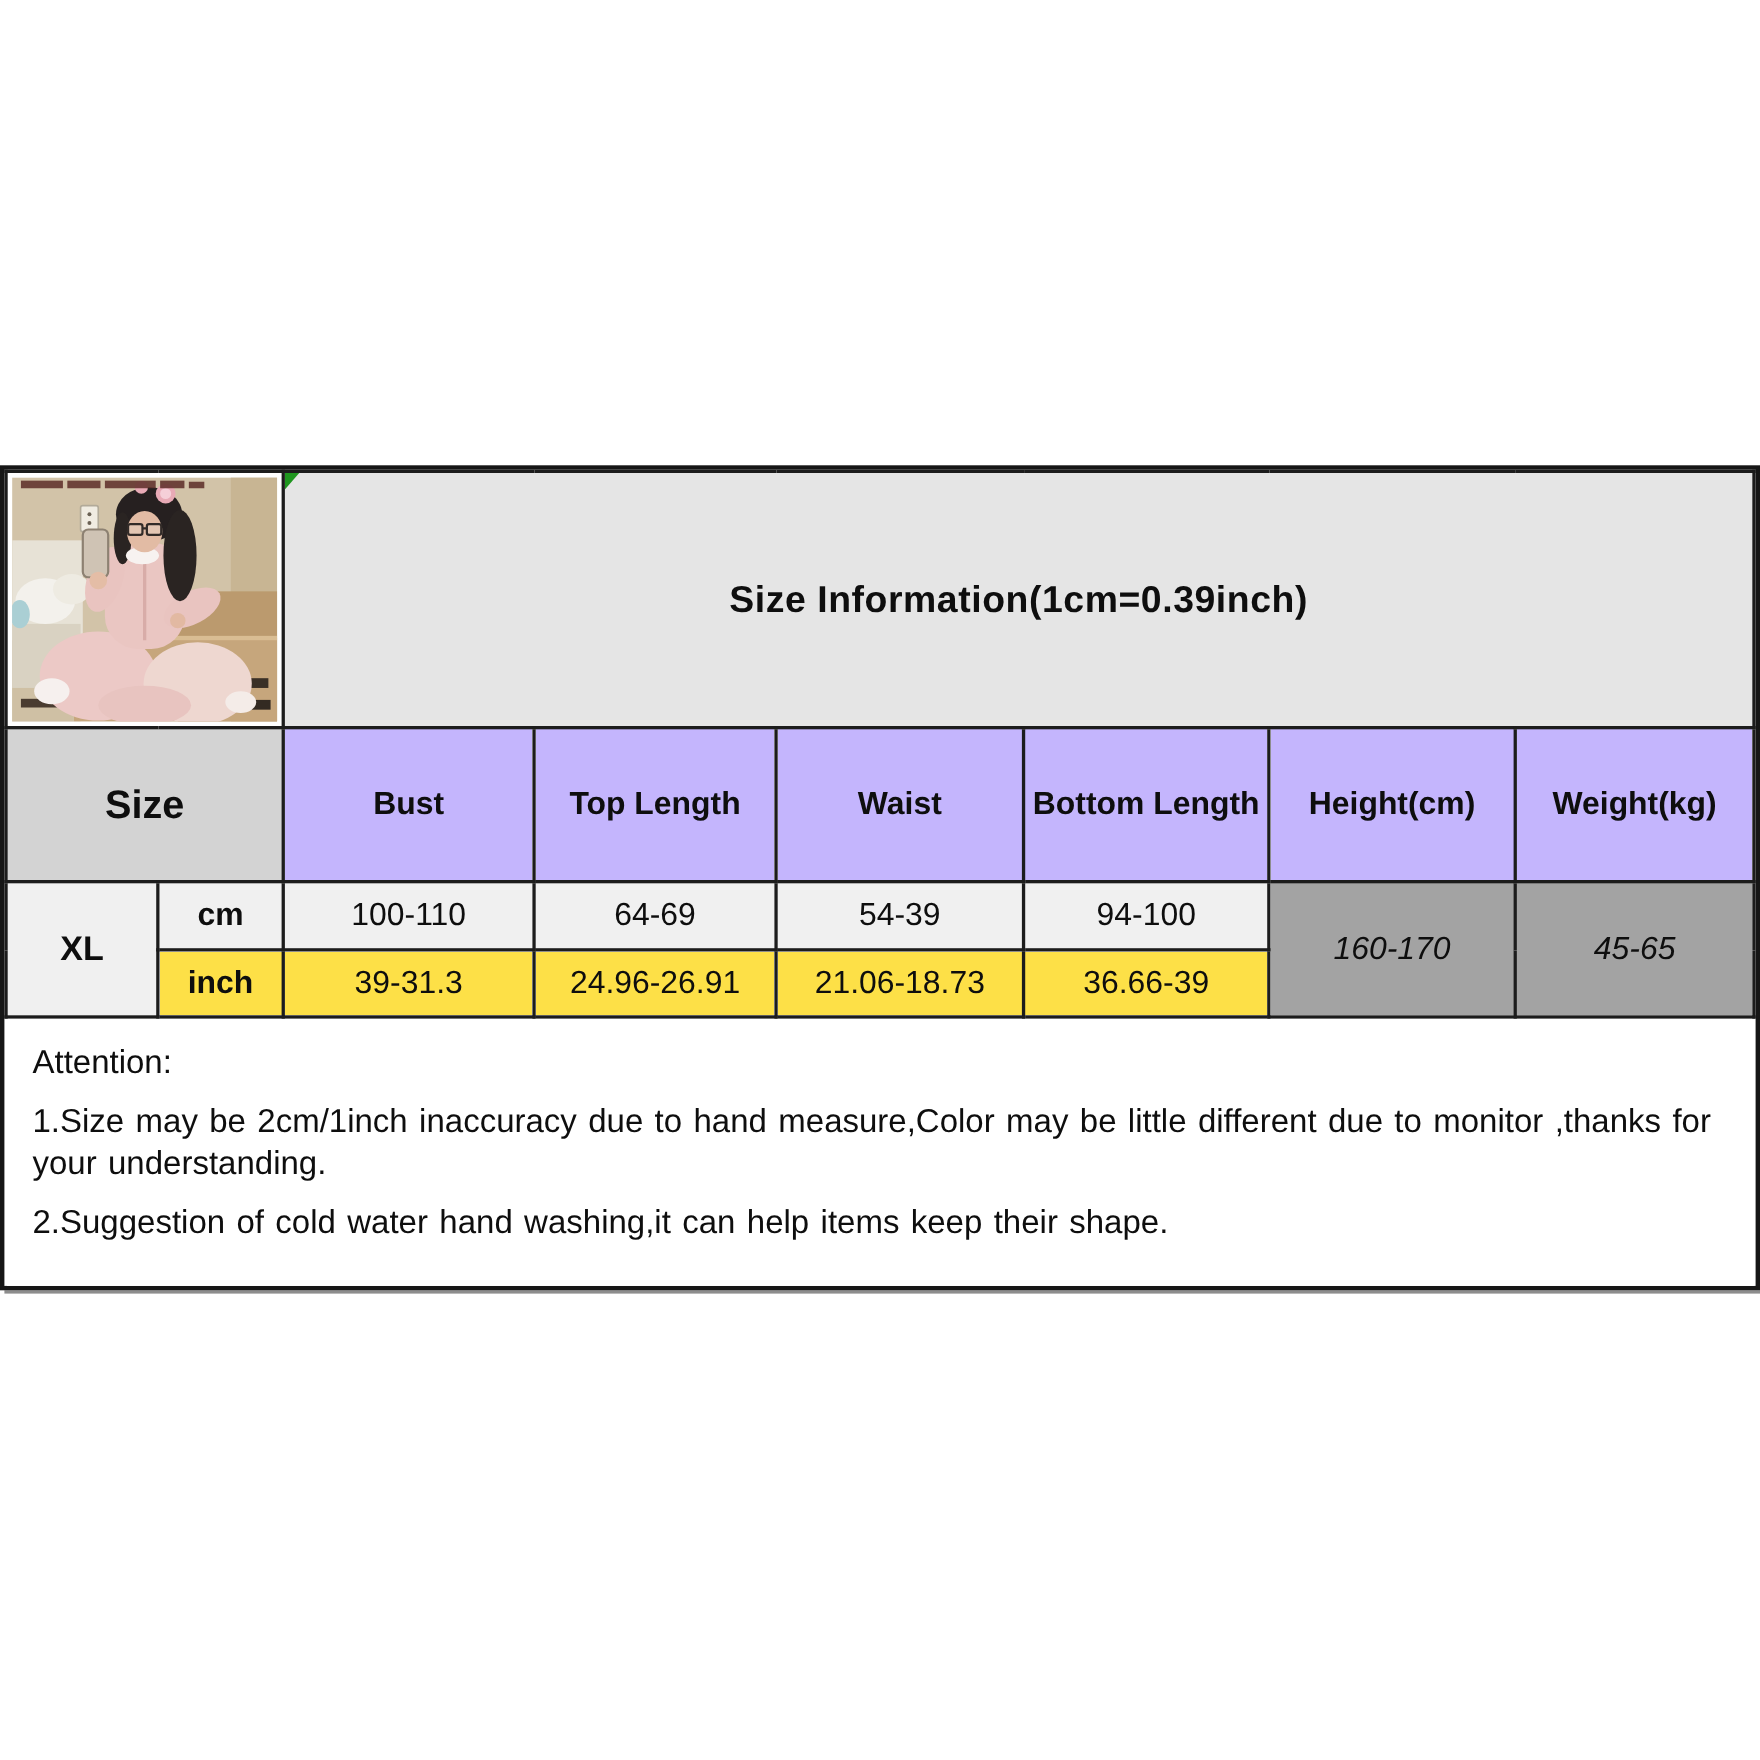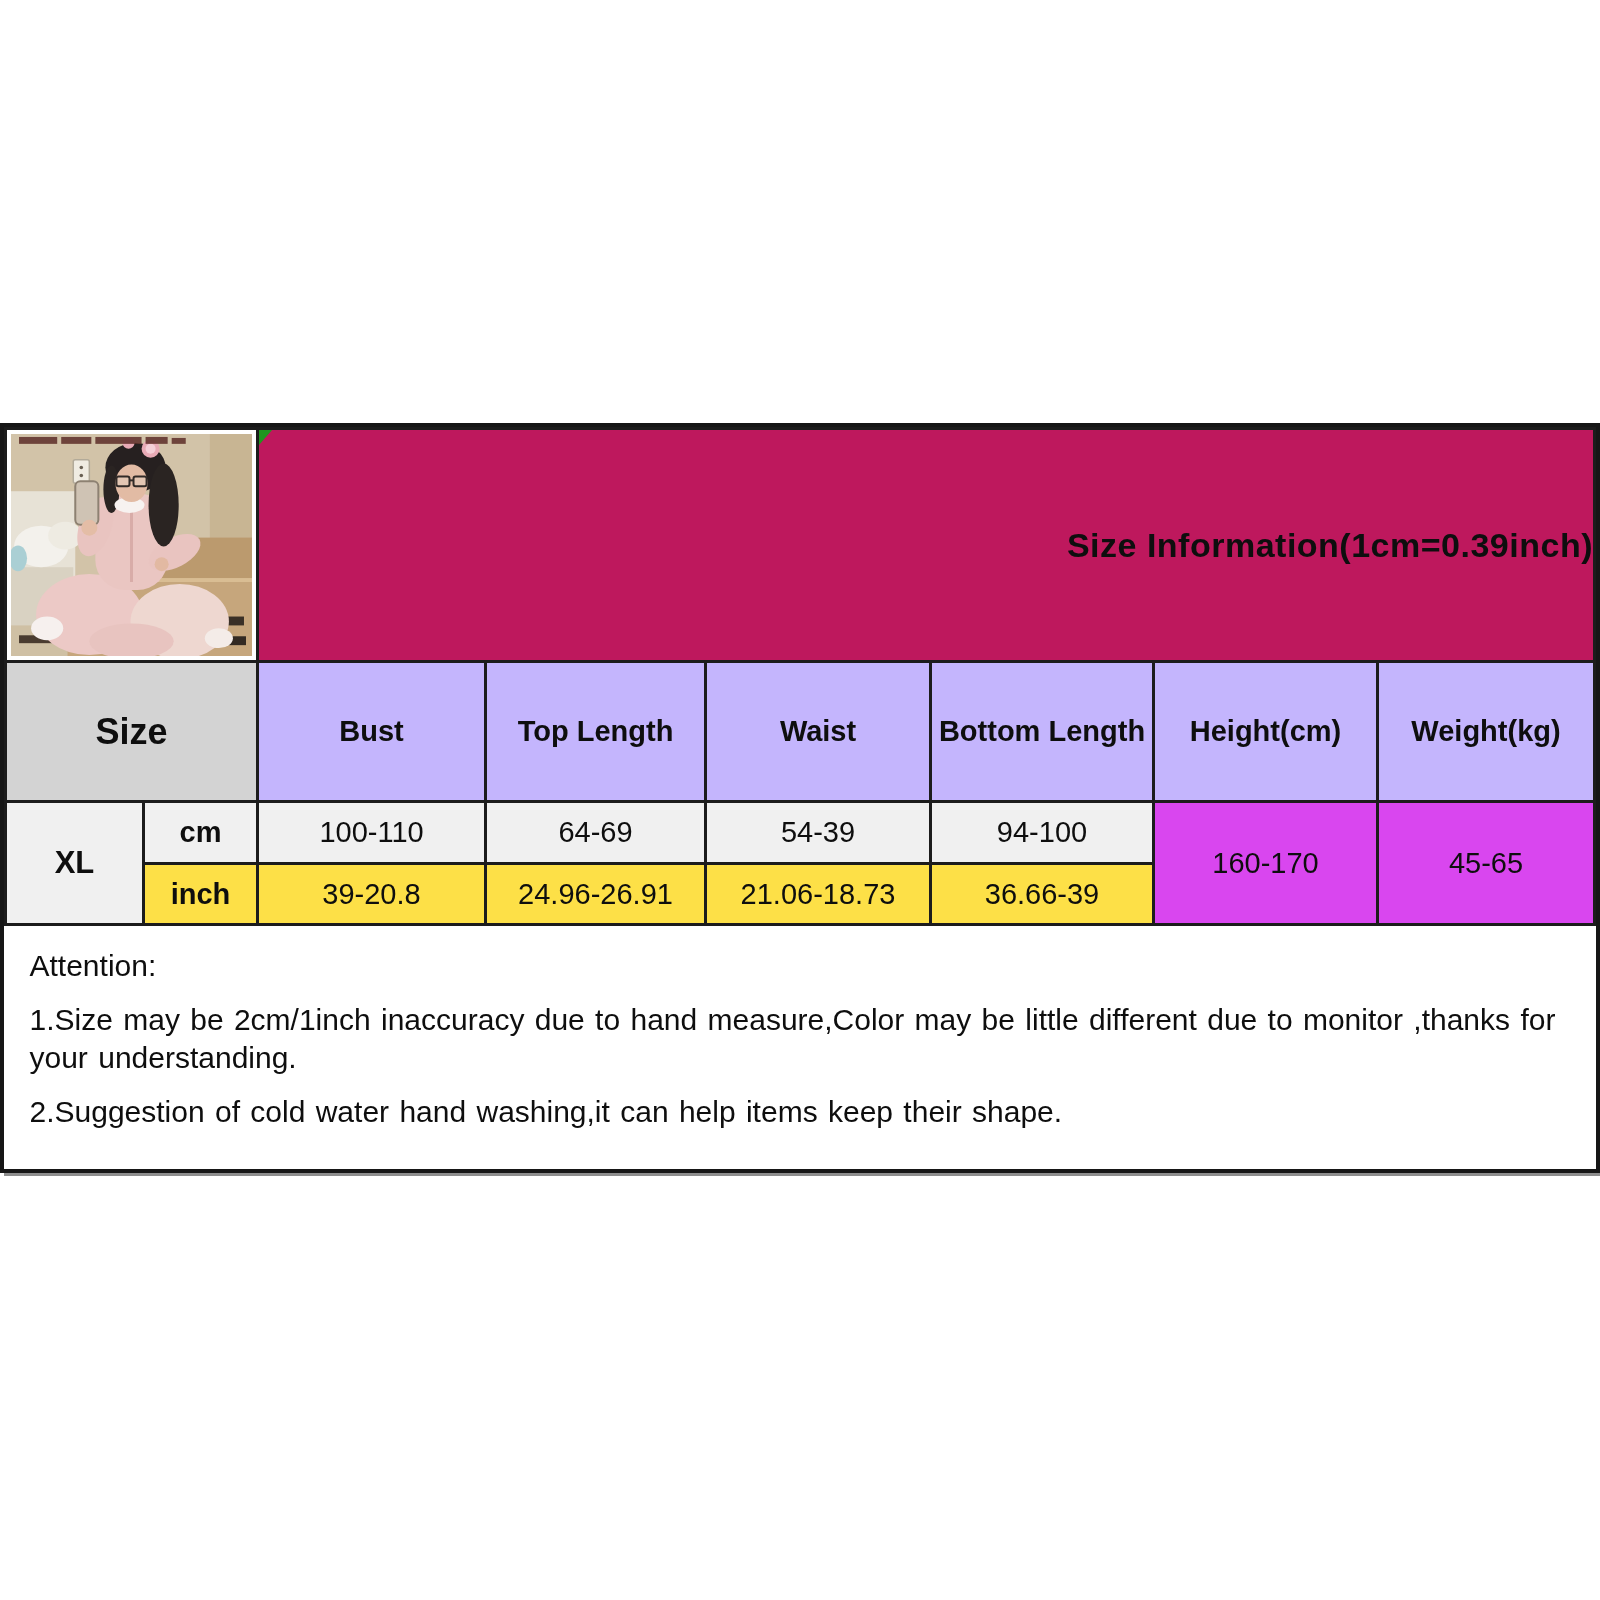--- a/index.html
+++ b/index.html
@@ -14,36 +14,36 @@
     box-shadow:3px 4px 0 -1px #8d8d8d;
   }
   table.size-table{
     width:100%;height:100%;border-collapse:collapse;table-layout:fixed;
   }
   .size-table td{
     border:3px solid #1c1c1c;text-align:center;vertical-align:middle;
     padding:0;overflow:hidden;
   }
   td.photo-cell{background:#ffffff;padding:4px;}
-  td.title-cell{background:#be185d;position:relative;text-align:right;}
+  td.title-cell{background:#e5e5e5;position:relative;}
   .title-text{font-size:34px;font-weight:bold;letter-spacing:0.5px;}
   .corner-flag{
     position:absolute;left:0;top:0;width:13px;height:15px;
     background:#1f961f;
     -webkit-clip-path:polygon(0 0,100% 0,0 100%);
     clip-path:polygon(0 0,100% 0,0 100%);
   }
   td.col-head{background:#c4b5fd;font-weight:bold;font-size:29px;}
   td.size-head{background:#d3d3d3;font-weight:bold;font-size:36px;}
   td.xl-cell{background:#d3d3d3;font-weight:bold;font-size:31px;}
   td.unit-cell{font-weight:bold;font-size:29px;}
   td.val{font-size:29px;}
   .row-cm td{background:#f0f0f0;}
   .row-inch td{background:#fde047;text-align:center;}
-  td.span-val{background:#d946ef;font-size:29px;}
+  td.span-val{background:#a3a3a3;font-size:29px;font-style:italic;}
   td.attention-cell{
     border-left:none;border-right:none;border-bottom:none;
     text-align:left;vertical-align:top;background:#ffffff;
     padding:5px 10px 0 8px;
   }
   .attention-cell p{margin:16px;font-size:30px;line-height:38px;word-spacing:2px;}
   .photo-svg{display:block;width:100%;height:222px;}
 </style>
 </head>
 <body>
@@ -153,21 +153,21 @@
         <td class="val">100-110</td>
         <td class="val">64-69</td>
         <td class="val">54-39</td>
         <td class="val">94-100</td>
         <td class="span-val" rowspan="2">160-170</td>
         <td class="span-val" rowspan="2">45-65</td>
       </tr>
 
       <tr style="height:61px" class="row-inch">
         <td class="unit-cell">inch</td>
-        <td class="val">39-20.8</td>
+        <td class="val">39-31.3</td>
         <td class="val">24.96-26.91</td>
         <td class="val">21.06-18.73</td>
         <td class="val">36.66-39</td>
       </tr>
 
       <tr>
         <td class="attention-cell" colspan="8">
           <p>Attention:</p>
           <p>1.Size may be 2cm/1inch inaccuracy due to hand measure,Color may be little different due to monitor ,thanks for your understanding.</p>
           <p>2.Suggestion of cold water hand washing,it can help items keep their shape.</p>

